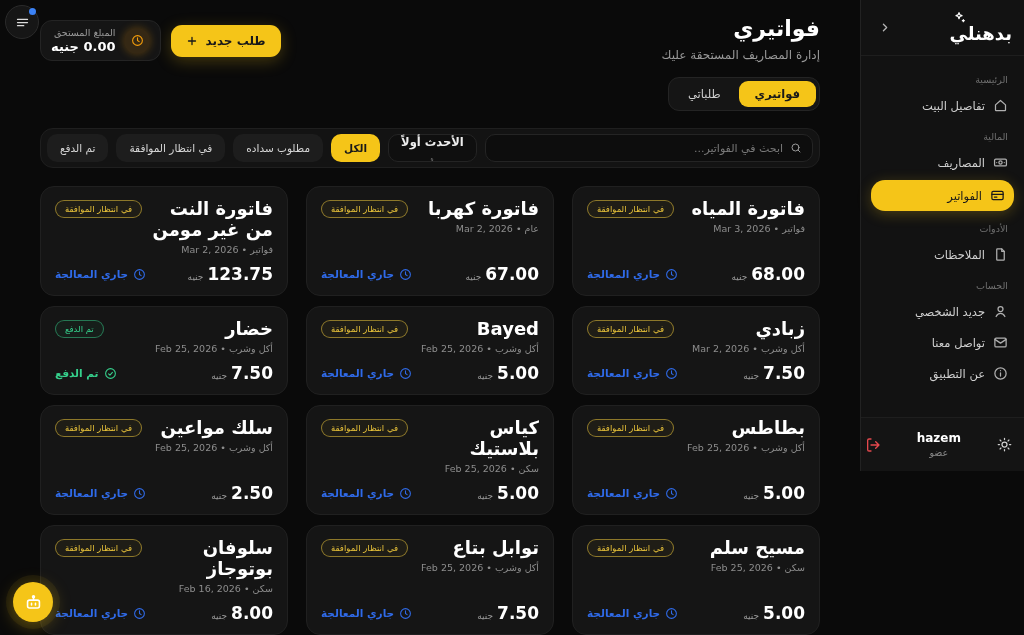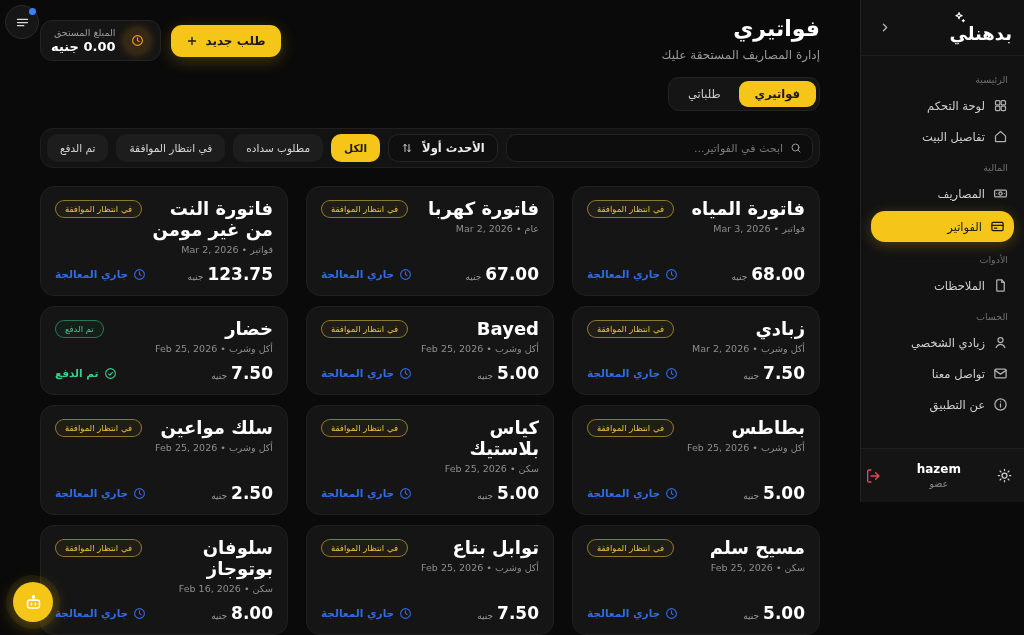--- a/index.html
+++ b/index.html
@@ -52,21 +52,21 @@
   .tabs-row{display:flex;margin-top:15px;}
   .tabs{display:flex;background:#151515;border:1px solid #242424;border-radius:11px;padding:3px;gap:2px;}
   .tab{padding:6px 16px;font-size:11.5px;border-radius:9px;color:#cfcfcf;background:none;border:none;cursor:pointer;}
   .tab.active{background:#f5c518;color:#191919;font-weight:bold;}
 
   .filterbar{margin-top:17px;display:flex;align-items:center;gap:8px;background:#131313;border:1px solid #1f1f1f;border-radius:13px;padding:5px 6px;}
   .searchbox{flex:1;display:flex;align-items:center;gap:7px;background:#0d0d0d;border:1px solid #242424;border-radius:10px;padding:0 10px;height:28px;}
   .searchbox svg{width:12px;height:12px;color:#9a9a9a;flex:none;}
   .searchbox input{flex:1;background:transparent;border:none;outline:none;color:#e5e5e5;font-size:11px;}
   .searchbox input::placeholder{color:#787878;}
-  .sortbtn{display:flex;align-items:center;gap:9px;background:#0f0f0f;border:1px solid #242424;border-radius:10px;height:28px;padding:0 12px;font-size:11.5px;color:#eee;font-weight:bold;cursor:pointer;}
+  .sortbtn{display:flex;align-items:center;gap:9px;background:#0f0f0f;border:1px solid #242424;border-radius:10px;height:28px;padding:0 12px;font-size:11.5px;color:#eee;font-weight:bold;cursor:pointer;flex-direction:column;}
   .sortbtn svg{width:12px;height:12px;color:#cfcfcf;}
   .chip{height:28px;padding:0 13px;display:flex;align-items:center;background:#1d1d1d;border:none;border-radius:10px;font-size:10.5px;color:#d6d6d6;cursor:pointer;white-space:nowrap;}
   .chip.active{background:#f5c518;color:#191919;font-weight:bold;}
 
   .cards{margin-top:18px;display:grid;grid-template-columns:repeat(3,1fr);gap:10px 18px;}
   .card{background:#151515;border:1px solid #202020;border-radius:14px;padding:11px 14px;min-height:86px;display:flex;flex-direction:column;justify-content:space-between;cursor:pointer;}
   .card-top{display:flex;justify-content:space-between;align-items:flex-start;gap:6px;}
   .card-title{font-size:18px;font-weight:bold;color:#fff;}
   .card-meta{font-size:9.5px;color:#8d8d8d;margin-top:4px;}
   .badge{flex:none;font-size:8.5px;color:#e8c23a;border:1px solid rgba(232,194,58,.55);background:rgba(232,194,58,.05);border-radius:999px;padding:3px 9px;margin-top:2px;}
@@ -189,26 +189,20 @@
       <svg>
           <use href="#i-chev-r"></use>
         </svg>
     </button>
   </div>
 
   <nav class="nav">
     <div class="nav-label">الرئيسية</div>
     <a class="nav-item">
       <svg class="nic">
-          <use href="#i-grid"></use>
-        </svg>
-      <span>لوحة التحكم</span>
-    </a>
-    <a class="nav-item">
-      <svg class="nic">
           <use href="#i-home"></use>
         </svg>
       <span>تفاصيل البيت</span>
     </a>
 
     <div class="nav-label">المالية</div>
     <a class="nav-item">
       <svg class="nic">
           <use href="#i-banknote"></use>
         </svg>
@@ -227,21 +221,21 @@
           <use href="#i-note"></use>
         </svg>
       <span>الملاحظات</span>
     </a>
 
     <div class="nav-label">الحساب</div>
     <a class="nav-item">
       <svg class="nic">
           <use href="#i-user"></use>
         </svg>
-      <span>زبادي الشخصي</span>
+      <span>جديد الشخصي</span>
     </a>
     <a class="nav-item">
       <svg class="nic">
           <use href="#i-mail"></use>
         </svg>
       <span>تواصل معنا</span>
     </a>
     <a class="nav-item">
       <svg class="nic">
           <use href="#i-info"></use>

